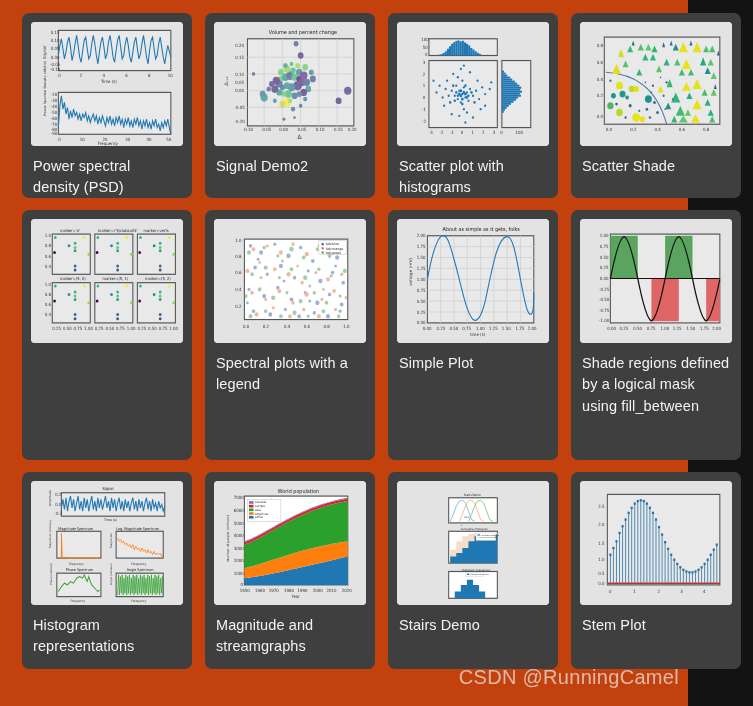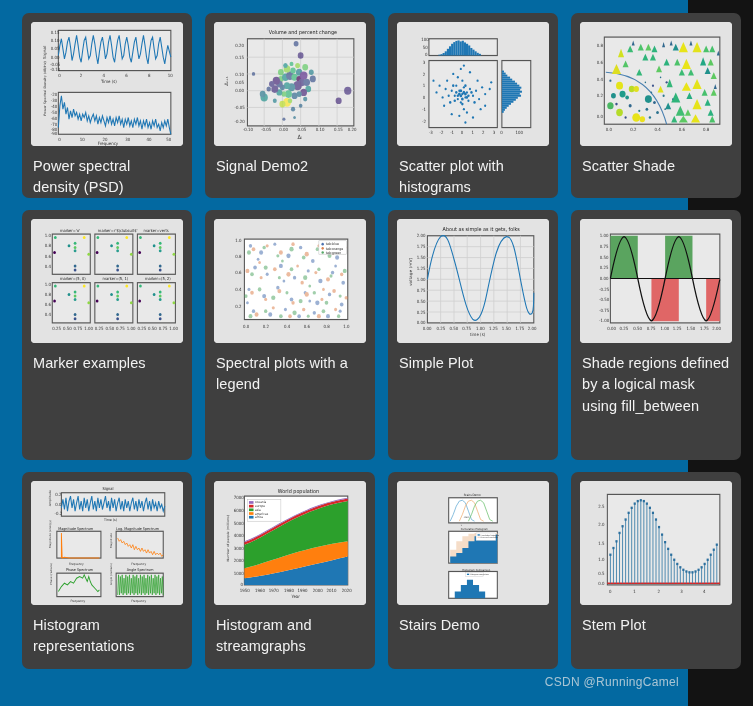--- a/index.html
+++ b/index.html
@@ -7,21 +7,21 @@
   html, body {
     margin: 0; padding: 0;
     width: 753px; height: 706px;
     background: #131313;
     font-family: "Liberation Sans", sans-serif;
     overflow: hidden;
   }
   #root {
     position: relative;
     width: 688px; height: 706px;
-    background: #0369a1;
+    background: #c2410c;
   }
   .grid {
     display: grid;
     grid-template-columns: repeat(4, 170px);
     grid-template-rows: 185px 250px 197px;
     column-gap: 13px;
     row-gap: 12px;
     padding: 13px 11px 0 22px;
   }
   .card {
@@ -47,21 +47,21 @@
     font-size: 14.5px;
     line-height: 1.48;
     padding: 10px 2px 0 2px;
     letter-spacing: .1px;
   }
   .watermark {
     position: absolute;
     right: 9px;
     bottom: 17px;
     color: rgba(232,232,232,0.72);
-    font-size: 12px;
+    font-size: 20px;
     letter-spacing: .3px;
     font-family: "Liberation Sans", sans-serif;
     pointer-events: none;
   }
   
   .mpl-bg { fill: #e3e3e3; }
   .ax-face { fill: #e9e9e9; stroke:#555; stroke-width:.7; }
   .ax-face-w { fill: #ffffff; stroke:#555; stroke-width:.7; }
   .gridln { stroke:#cfcfcf; stroke-width:.5; }
   .tick { font-size: 2.6px; fill:#333; font-family:"DejaVu Sans", sans-serif; }
@@ -559,21 +559,20 @@
               <text x="49" y="66">0.50</text>
             <text x="56" y="66">0.75</text>
               <text x="63" y="66">1.00</text>
             <text x="70" y="66">0.25</text>
               <text x="77" y="66">0.50</text>
             <text x="84" y="66">0.75</text>
               <text x="91" y="66">1.00</text>
           </g>
         </svg>
       </div>
-      <div class="card-title">Marker examples</div>
     </div>
 
     <div class="card">
       <div class="thumb">
         <svg viewBox="0 0 100 74" preserveAspectRatio="none">
           <rect width="100" height="74" class="mpl-bg"></rect>
           <rect x="20" y="12" width="68" height="48" class="ax-face-w"></rect>
           <g opacity="0.55">
             <g fill="#4c72b0">
               <circle cx="24" cy="16" r="1.1"></circle>
@@ -879,21 +878,21 @@
               <text x="46" y="66">1980</text>
             <text x="55" y="66">1990</text>
               <text x="65" y="66">2000</text>
             <text x="74" y="66">2010</text>
               <text x="84" y="66">2020</text>
           </g>
           <text class="lblr" x="51" y="70">Year</text>
           <text class="lblr" x="10" y="48" transform="rotate(-90 10 48)" style="font-size:2.0px">Number of people (millions)</text>
         </svg>
       </div>
-      <div class="card-title">Histogram and streamgraphs</div>
+      <div class="card-title">Magnitude and streamgraphs</div>
     </div>
 
     <div class="card">
       <div class="thumb">
         <svg viewBox="0 0 100 74" preserveAspectRatio="none">
           <rect width="100" height="74" class="mpl-bg"></rect>
           <text class="ttl" x="44" y="9" style="font-size:1.8px">Stairs Demo</text>
           <rect x="34" y="10" width="32" height="15" class="ax-face-w"></rect>
           <path d="M35,24 L37,20 L39,15 L41,12 L43,11.5 L45,13 L47,18 L49,23 L51,24" fill="none" stroke="#6baed6" stroke-width=".5"></path>
           <path d="M41,24 L43,20 L45,15 L47,12 L49,11.5 L51,13 L53,18 L55,23 L57,24" fill="none" stroke="#f0b27a" stroke-width=".5"></path>

